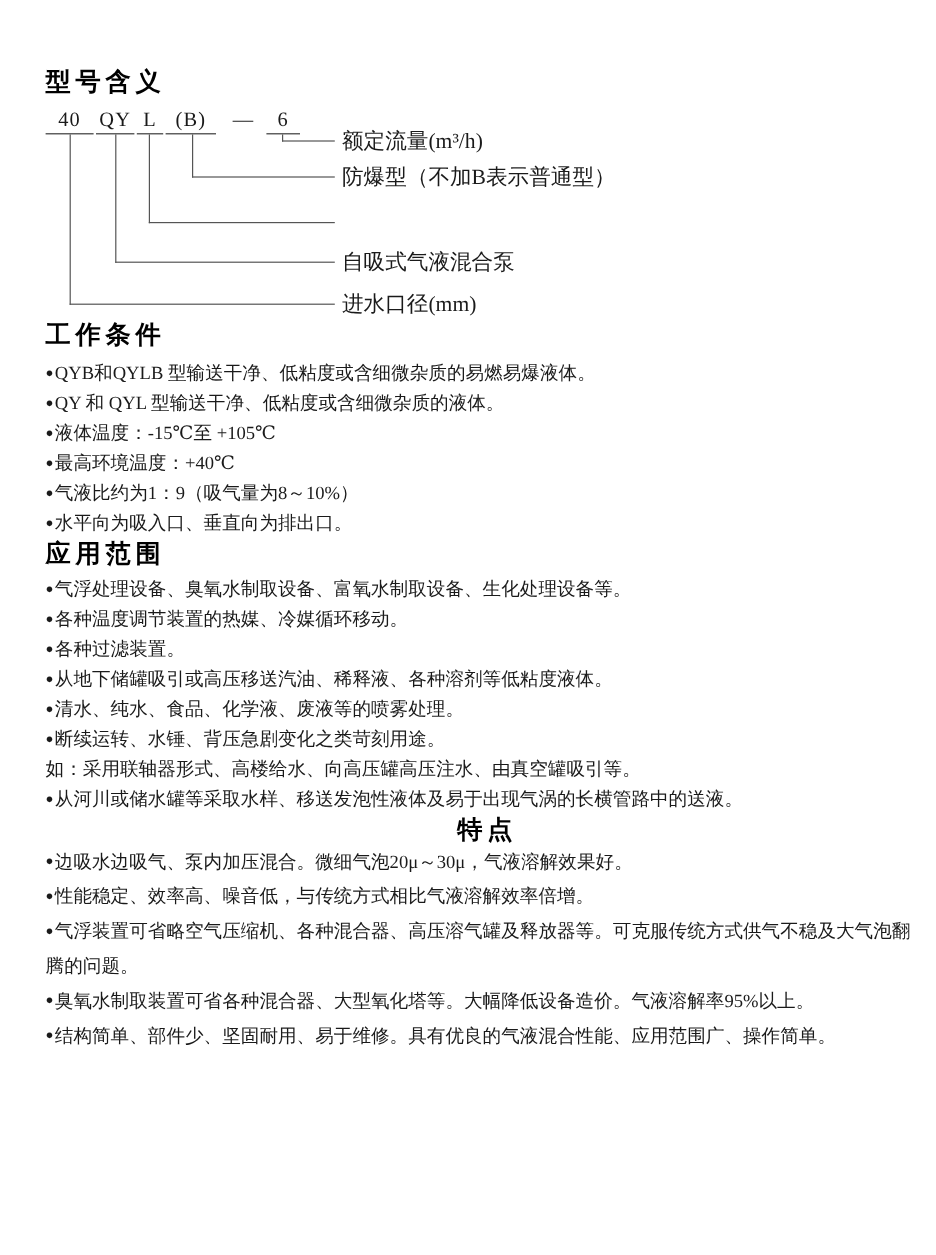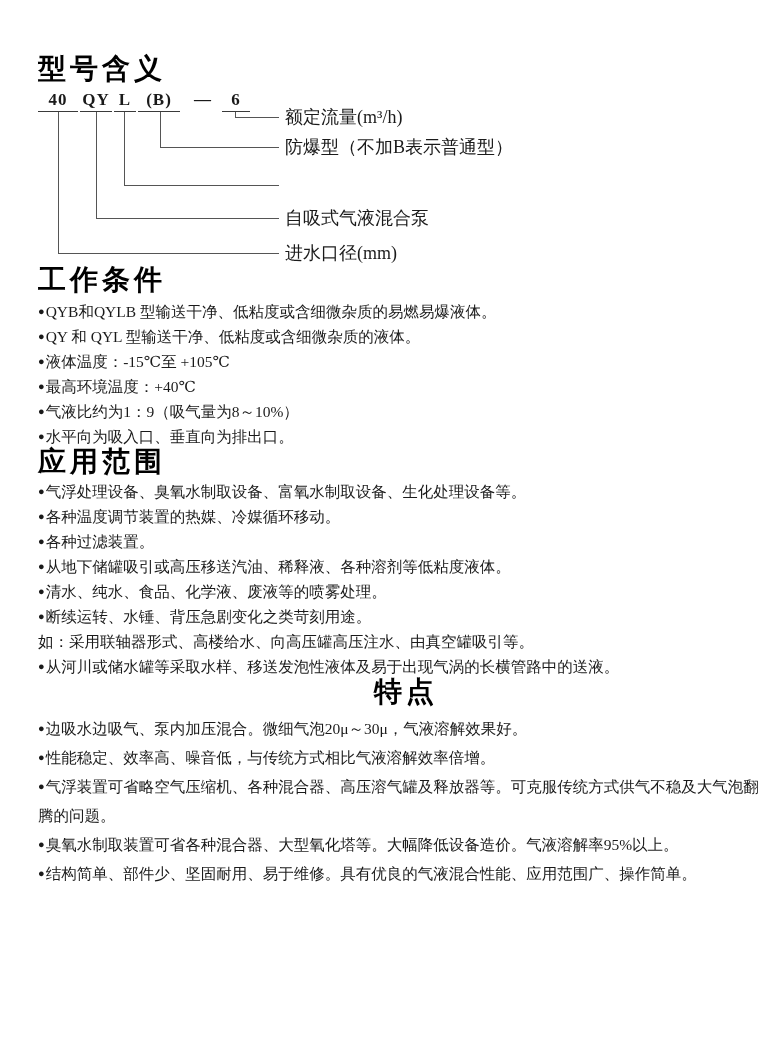--- a/index.html
+++ b/index.html
@@ -7,35 +7,34 @@
     width: 780px; height: 1046px;
     color: #1a1a1a;
     font-family: "Liberation Serif", "DejaVu Serif", serif;
   }
   .page { padding: 56px 6px 0 38px; box-sizing: border-box; }
 
   h2.sec-head {
     margin: 0;
     font-family: "Liberation Sans", "DejaVu Sans", sans-serif;
     font-weight: bold;
-    font-size: 28px;
+    font-size: 21px;
     line-height: 25px;
     letter-spacing: 4px;
     color: #000;
   }
 
   
   .diagram { position: relative; height: 176px; margin-top: 10px; }
   .seg {
     position: absolute; top: 0; height: 20px;
     border-bottom: 1.5px solid #3a3a3a;
     text-align: center;
     font-size: 17px; line-height: 18px;
     letter-spacing: 1px;
-    font-weight: bold;
   }
   .seg.nounder { border-bottom: none; }
   .conn {
     position: absolute; top: 21px;
     border-left: 1.5px solid #555;
     border-bottom: 1.5px solid #555;
   }
   .dlabel {
     position: absolute; left: 247px;
     font-size: 18px; line-height: 22px;
@@ -46,21 +45,21 @@
   .blist { margin: 0; }
   .blist .li { font-size: 15.5px; line-height: 25px; }
   .blist.wide .li { line-height: 29px; }
   .blt { font-size: 11px; vertical-align: 2px; margin-right: 1px; }
 
   .mt-work { margin-top: 40px; }
   .mt-worklist { margin-top: 7px; }
   .mt-app { margin-top: 45px; }
   .mt-applist { margin-top: 5px; }
   .mt-feat { margin-top: 54px; text-align: center; }
-  .mt-featlist { margin-top: 10px; }
+  .mt-featlist { margin-top: 0; }
 </style>
 </head>
 <body>
 
 <div class="page">
 
   <section>
     <h2 class="sec-head">型号含义</h2>
 
     <div class="diagram">

